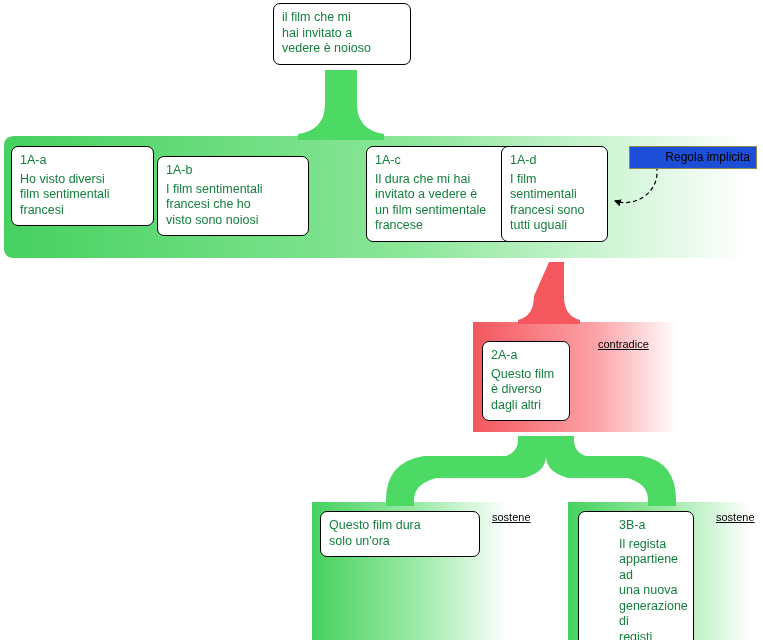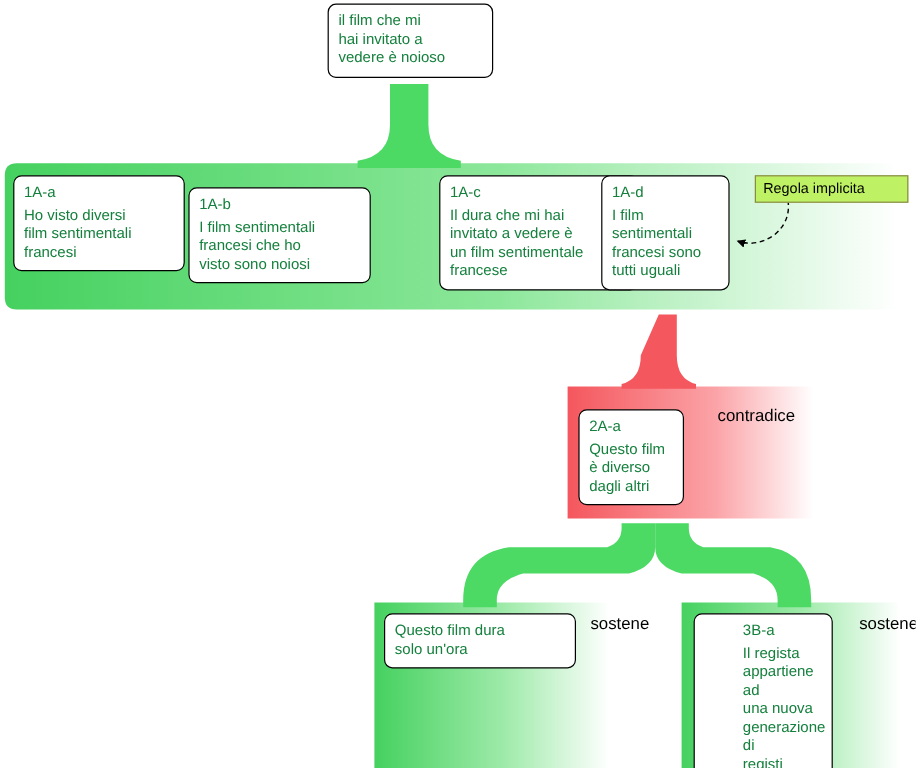--- a/index.html
+++ b/index.html
@@ -46,31 +46,33 @@
   }
   .node .text {
     display: block;
     white-space: pre-line;
   }
   .root-node {
     font-size: 12.5px;
   }
   .band-label {
     position: absolute;
-    font-size: 14px;
+    font-size: 11px;
     color: #000000;
+    text-decoration: underline;
   }
   .sticky {
     position: absolute;
     box-sizing: border-box;
-    background: #bef264;
+    background: #1d4ed8;
     border: 1px solid #8a8a4a;
     font-size: 12px;
     padding: 3px 6px 4px 6px;
     color: #000000;
+    text-align: right;
   }
 </style>
 </head>
 <body>
 
 <div id="canvas">
 
   <svg class="svg-layer" viewBox="0 0 763 640">
     <defs>
       <linearGradient id="gradGreen1" x1="0" y1="0" x2="1" y2="0">

